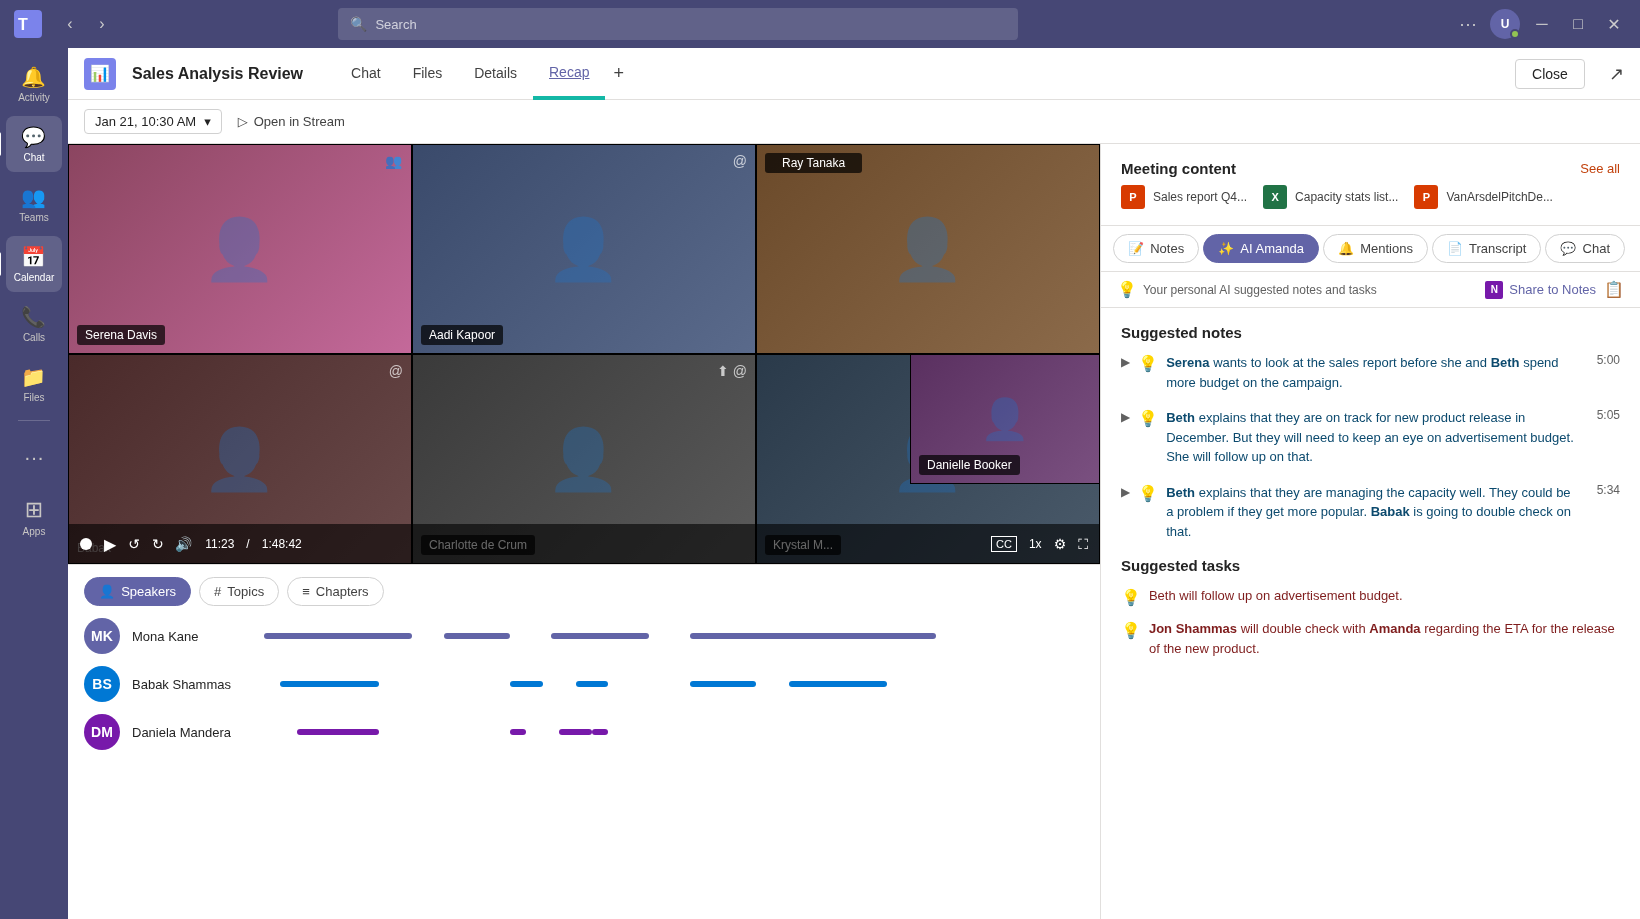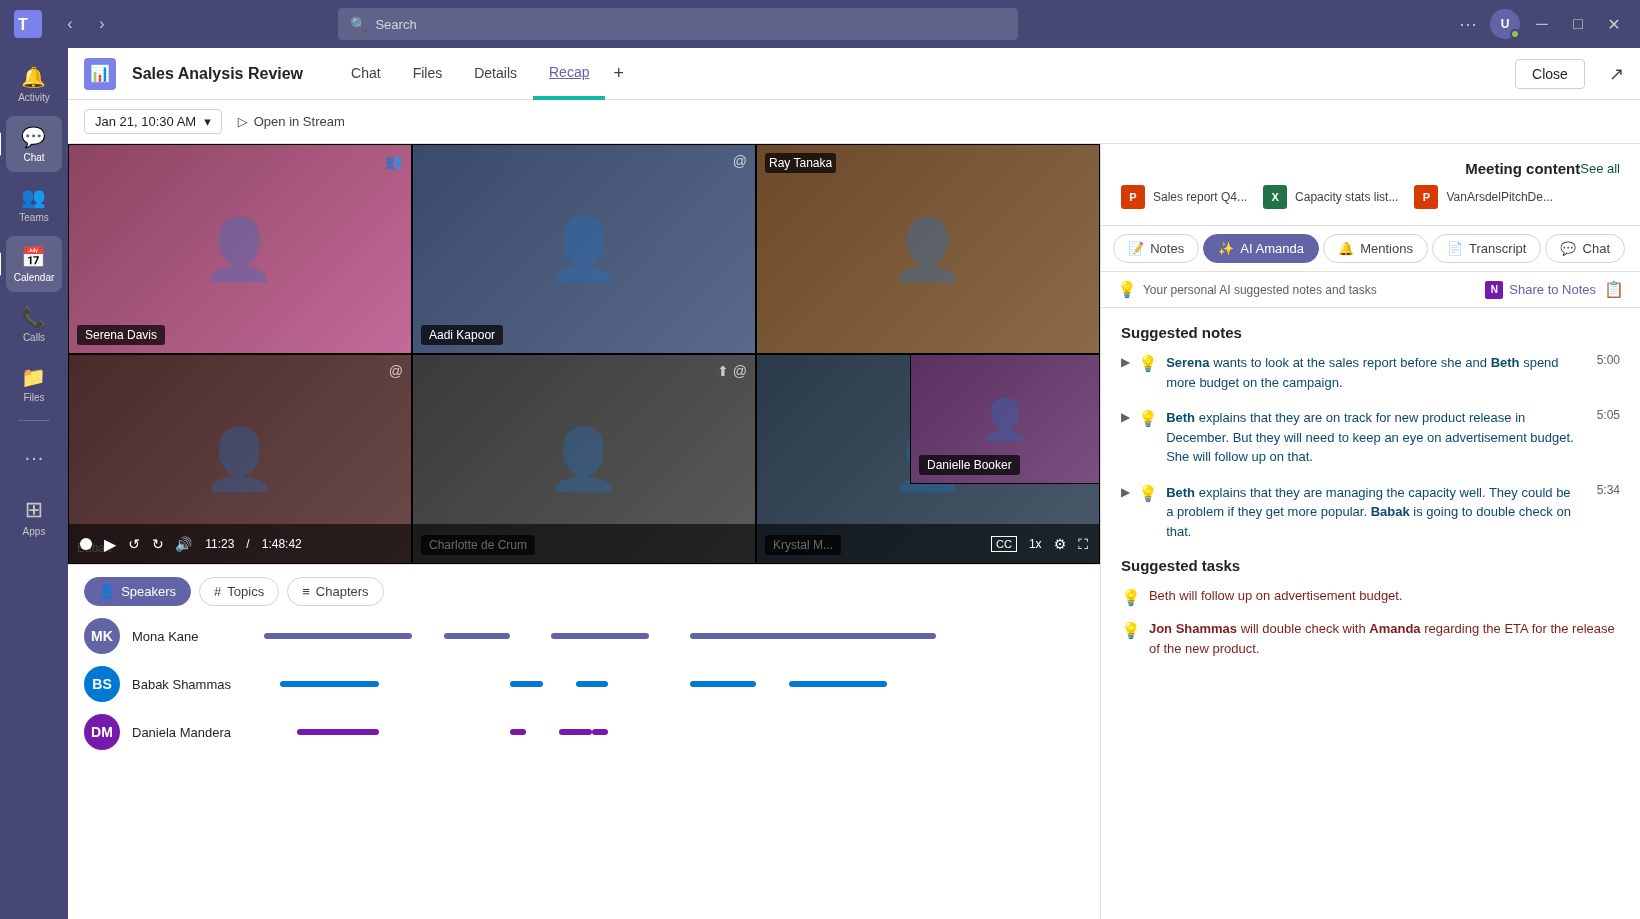--- a/index.html
+++ b/index.html
@@ -189,21 +189,21 @@
       padding: 3px 8px;
       border-radius: 3px;
     }
     .video-name-tag-top {
       position: absolute;
       top: 8px;
       left: 8px;
       background: rgba(0,0,0,0.7);
       color: #fff;
       font-size: 12px;
-      padding: 3px 4px;
+      padding: 3px 17px;
       border-radius: 3px;
     }
     .video-icons {
       position: absolute;
       top: 8px;
       right: 8px;
       display: flex;
       gap: 4px;
     }
     .video-icon-btn { color: rgba(255,255,255,0.7); font-size: 14px; }
@@ -247,24 +247,24 @@
     .speaker-timeline { flex: 1; height: 8px; position: relative; }
     .timeline-bar { position: absolute; height: 6px; border-radius: 3px; top: 1px; }
 
     
     .right-panel { width: 540px; background: #fff; border-left: 1px solid #e1dfdd; display: flex; flex-direction: column; overflow: hidden; }
 
     .meeting-content-header {
       padding: 16px 20px 8px;
       display: flex;
       align-items: center;
-      justify-content: flex-end;
+      justify-content: space-between;
     }
     .meeting-content-title { font-size: 15px; font-weight: 600; color: #242424; }
-    .see-all-link { color: #14532d; font-size: 13px; cursor: pointer; }
+    .see-all-link { color: #c2410c; font-size: 13px; cursor: pointer; }
 
     .content-files { display: flex; gap: 16px; padding: 0 20px 16px; border-bottom: 1px solid #e1dfdd; flex-wrap: wrap; }
     .content-file {
       display: flex;
       align-items: center;
       gap: 8px;
       cursor: pointer;
       max-width: 160px;
     }
     .file-icon-ppt { width: 24px; height: 24px; background: #d83b01; border-radius: 3px; display: flex; align-items: center; justify-content: center; color: #fff; font-size: 11px; font-weight: 700; }

